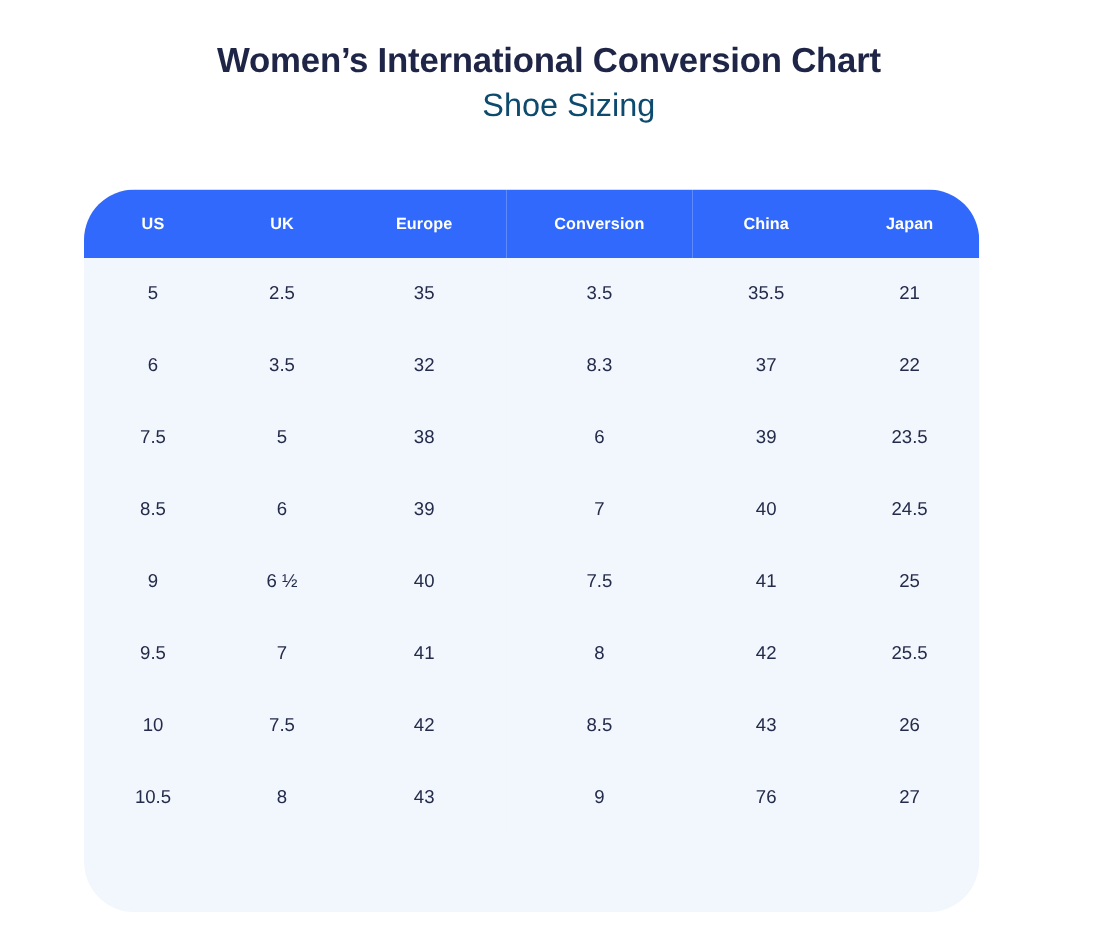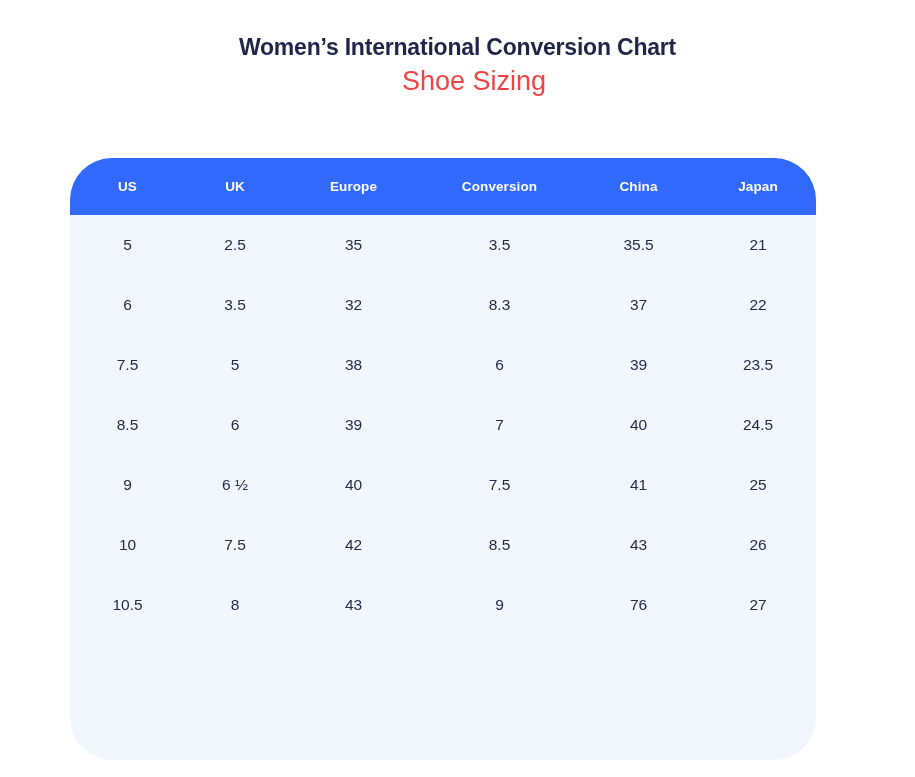--- a/index.html
+++ b/index.html
@@ -22,32 +22,32 @@
 
   
   .heading {
     position: absolute;
     top: 34px;
     left: 0;
     width: 915px;
     text-align: center;
   }
   .chart-title {
-    font-size: 23px;
+    font-size: 29px;
     font-weight: bold;
     color: #1f2547;
     letter-spacing: -0.2px;
     line-height: 1.18;
     margin: 0;
     white-space: nowrap;
   }
   .chart-subtitle {
     font-size: 27px;
     font-weight: 300;
-    color: #ef4444;
+    color: #0c4a6e;
     line-height: 1.2;
     margin: 4px 0 0 0;
     white-space: nowrap;
     padding-left: 33px;
   }
 
   
   .table-card {
     position: absolute;
     left: 70px;
@@ -159,20 +159,28 @@
         </tr>
         <tr>
           <td>9</td>
           <td>6 ½</td>
           <td>40</td>
           <td>7.5</td>
           <td>41</td>
           <td>25</td>
         </tr>
         <tr>
+          <td>9.5</td>
+          <td>7</td>
+          <td>41</td>
+          <td>8</td>
+          <td>42</td>
+          <td>25.5</td>
+        </tr>
+        <tr>
           <td>10</td>
           <td>7.5</td>
           <td>42</td>
           <td>8.5</td>
           <td>43</td>
           <td>26</td>
         </tr>
         <tr>
           <td>10.5</td>
           <td>8</td>

